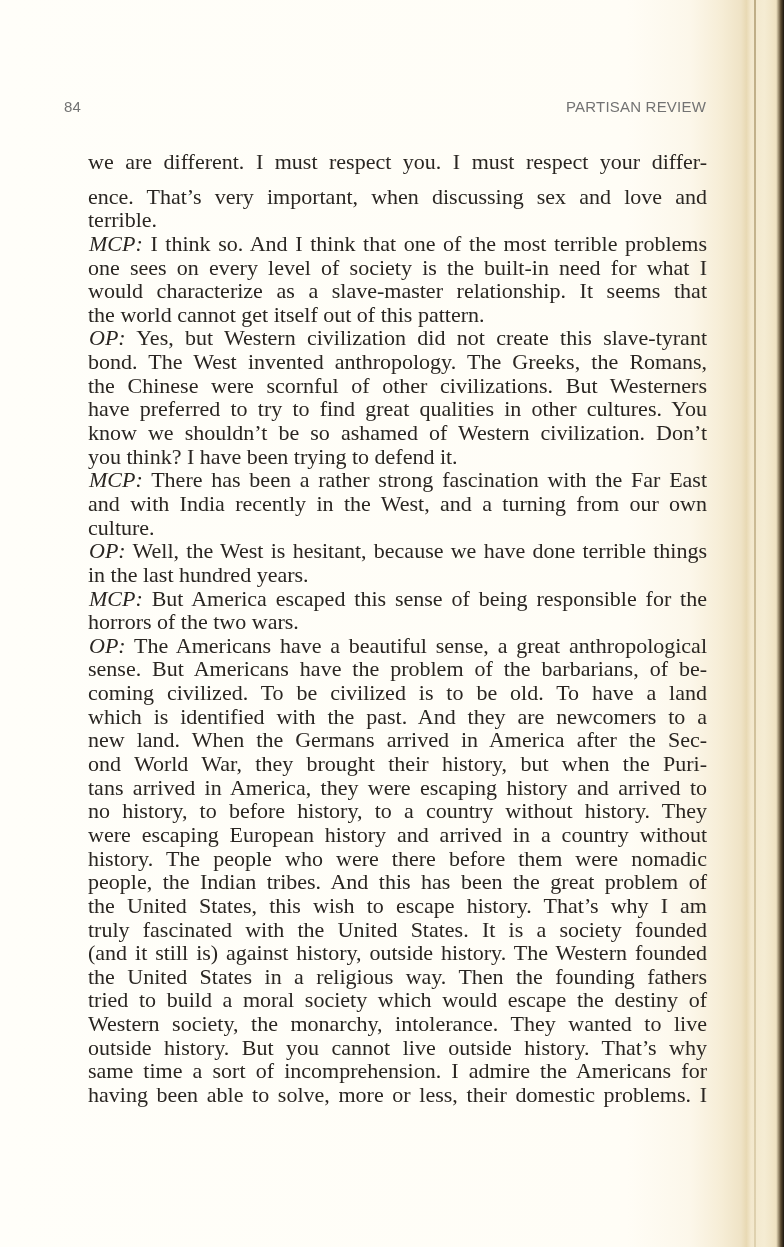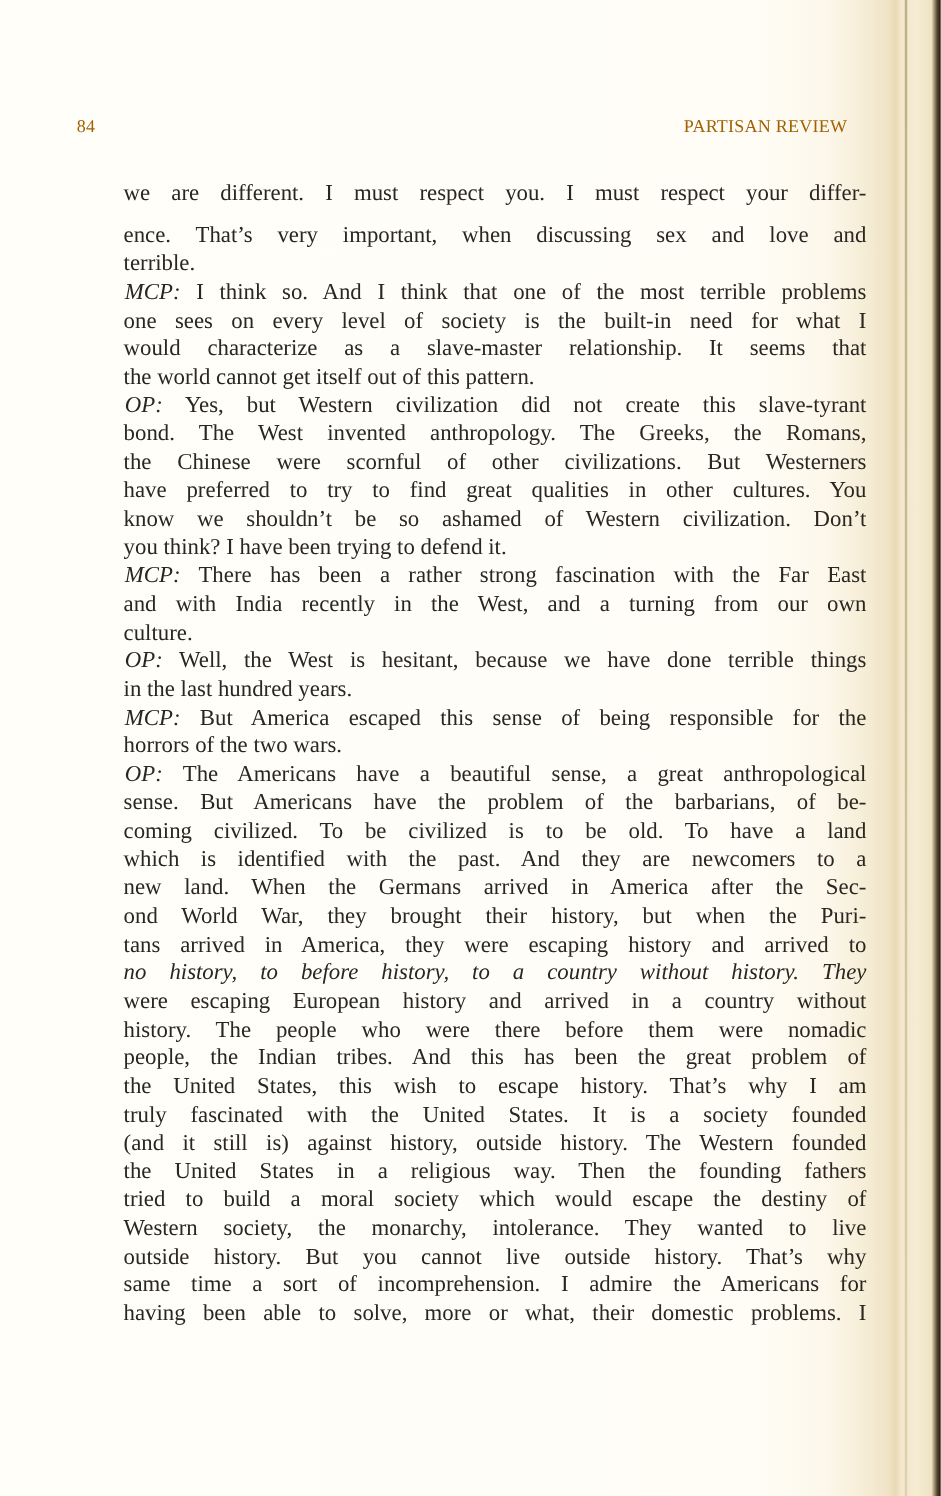--- a/index.html
+++ b/index.html
@@ -13,28 +13,28 @@
     position: absolute; inset: 0;
     background: linear-gradient(90deg, #fffef9 0%, #fffdf6 80%, #fcf7ea 88%, #f6edd6 92%, #efe3c6 94.5%, #e8d9b4 95.2%, #f3e8cd 95.8%, #f5ecd3 97.5%, #efe2c2 99%, #5a4a30 99.6%, #1a140c 100%);
   }
   .binding-line {
     position: absolute; top: 0; bottom: 0; left: 754px; width: 2px;
     background: linear-gradient(180deg, #a89468 0%, #b8a57a 40%, #c9b88e 70%, #d6c7a2 100%);
     opacity: 0.7;
   }
   .running-head {
     position: absolute; top: 98px; left: 64px; width: 642px; height: 20px;
-    font-family: Liberation Serif, serif;
-    font-size: 15px; color: #a16207; letter-spacing: 0.2px;
+    font-family: Liberation Sans, sans-serif;
+    font-size: 15px; color: #737373; letter-spacing: 0.2px;
   }
   .running-head .folio { position: absolute; left: 0; top: 0; }
   .running-head .journal { position: absolute; right: 0; top: 0; }
   .body-text {
-    position: absolute; top: 150px; left: 79px; width: 643px;
-    font-size: 19px; line-height: 23.65px;
+    position: absolute; top: 150px; left: 64px; width: 643px;
+    font-size: 22px; line-height: 23.65px;
   }
   .line {
     display: block; height: 23.65px; white-space: nowrap;
     text-align: justify; text-align-last: justify; margin-left: 25px;
   }
   .line.cont { margin-left: 24px; }
   .line.last { text-align-last: left; }
   .speaker { font-style: italic; }
 </style>
 </head>
@@ -82,27 +82,27 @@
       <span class="line cont last" style="white-space: normal;"><span>horrors of the two wars.</span></span>
     </div>
     <div>
       <span class="line" style="white-space: normal;"><span class="speaker">OP:</span> <span>The Americans have a beautiful sense, a great anthropological</span></span>
       <span class="line cont" style="white-space: normal;"><span>sense. But Americans have the problem of the barbarians, of be-</span></span>
       <span class="line cont" style="white-space: normal;"><span>coming civilized. To be civilized is to be old. To have a land</span></span>
       <span class="line cont" style="white-space: normal;"><span>which is identified with the past. And they are newcomers to a</span></span>
       <span class="line cont" style="white-space: normal;"><span>new land. When the Germans arrived in America after the Sec-</span></span>
       <span class="line cont" style="white-space: normal;"><span>ond World War, they brought their history, but when the Puri-</span></span>
       <span class="line cont" style="white-space: normal;"><span>tans arrived in America, they were escaping history and arrived to</span></span>
-      <span class="line cont" style="white-space: normal; font-style: italic;"><span>no history, to before history, to a country without history. They</span></span>
+      <span class="line cont" style="white-space: normal;"><span>no history, to before history, to a country without history. They</span></span>
       <span class="line cont" style="white-space: normal;"><span>were escaping European history and arrived in a country without</span></span>
       <span class="line cont" style="white-space: normal;"><span>history. The people who were there before them were nomadic</span></span>
       <span class="line cont" style="white-space: normal;"><span>people, the Indian tribes. And this has been the great problem of</span></span>
       <span class="line cont" style="white-space: normal;"><span>the United States, this wish to escape history. That’s why I am</span></span>
       <span class="line cont" style="white-space: normal;"><span>truly fascinated with the United States. It is a society founded</span></span>
       <span class="line cont" style="white-space: normal;"><span>(and it still is) against history, outside history. The Western founded</span></span>
       <span class="line cont" style="white-space: normal;"><span>the United States in a religious way. Then the founding fathers</span></span>
       <span class="line cont" style="white-space: normal;"><span>tried to build a moral society which would escape the destiny of</span></span>
       <span class="line cont" style="white-space: normal;"><span>Western society, the monarchy, intolerance. They wanted to live</span></span>
       <span class="line cont" style="white-space: normal;"><span>outside history. But you cannot live outside history. That’s why</span></span>
       <span class="line cont" style="white-space: normal;"><span>same time a sort of incomprehension. I admire the Americans for</span></span>
-      <span class="line cont" style="white-space: normal;"><span>having been able to solve, more or what, their domestic problems. I</span></span>
+      <span class="line cont" style="white-space: normal;"><span>having been able to solve, more or less, their domestic problems. I</span></span>
     </div>
   </div>
 
 </body></html>

